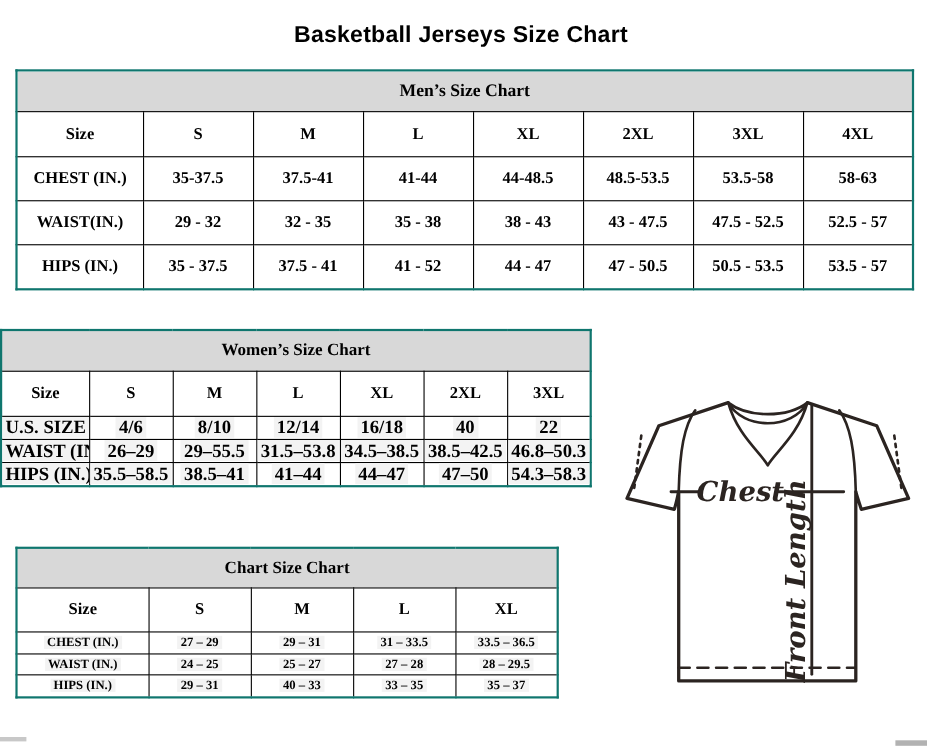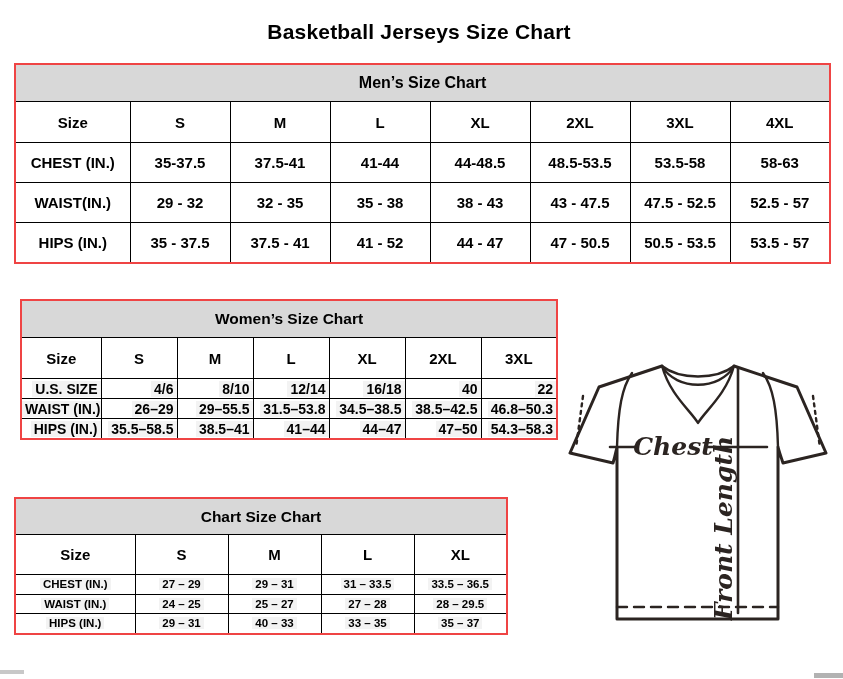--- a/index.html
+++ b/index.html
@@ -5,37 +5,37 @@
   html,body{margin:0;padding:0;}
   body{
     width:843px;height:679px;position:relative;overflow:hidden;
     background:#ffffff;font-family:"Liberation Sans",sans-serif;color:#000;
   }
   .page-title{
     position:absolute;top:4px;left:0;width:806px;margin:16px;
     text-align:center;font-size:21px;font-weight:bold;letter-spacing:0.2px;
   }
   .size-table{position:absolute;}
-  .size-table table{border-collapse:collapse;width:100%;table-layout:fixed;border:2px solid #ef4444;}
+  .size-table table{border-collapse:collapse;width:100%;table-layout:fixed;border:2px solid #0f766e;font-family:Liberation Serif, serif;}
   .size-table td{
     border:1.5px solid #000;text-align:center;vertical-align:middle;
     padding:0;font-weight:bold;overflow:hidden;white-space:nowrap;
   }
   .size-table .t-title{background:#d8d8d8;border-bottom:1.8px solid #000;}
   
   #men{top:63px;left:14px;width:815px;}
   #men .t-title{height:36px;font-size:16px;}
   #men .hdr td{height:40px;font-size:15px;}
   #men .datarow td{height:39px;font-size:15px;}
   #men .t-rowlabel{font-size:13.5px;}
   
-  #women{top:299px;left:20px;width:500px;}
+  #women{top:299px;left:0;width:500px;}
   #women .t-title{height:36px;font-size:15.5px;}
   #women .hdr td{height:40px;font-size:15px;}
-  #women .datarow td{height:19px;font-size:14px;text-align:right;}
+  #women .datarow td{height:19px;font-size:17px;}
   #women .t-rowlabel{font-size:10.5px;}
   
   #youth{top:497px;left:14px;width:492px;}
   #youth .t-title{height:35px;font-size:15.5px;}
   #youth .hdr td{height:39px;font-size:15px;}
   #youth .datarow td{height:18.5px;font-size:11.5px;}
   #youth .t-rowlabel{font-size:11px;}
   
   #women .datarow .cv, #youth .datarow .cv{background:#f3f3f3;padding:0 3px;}
   

